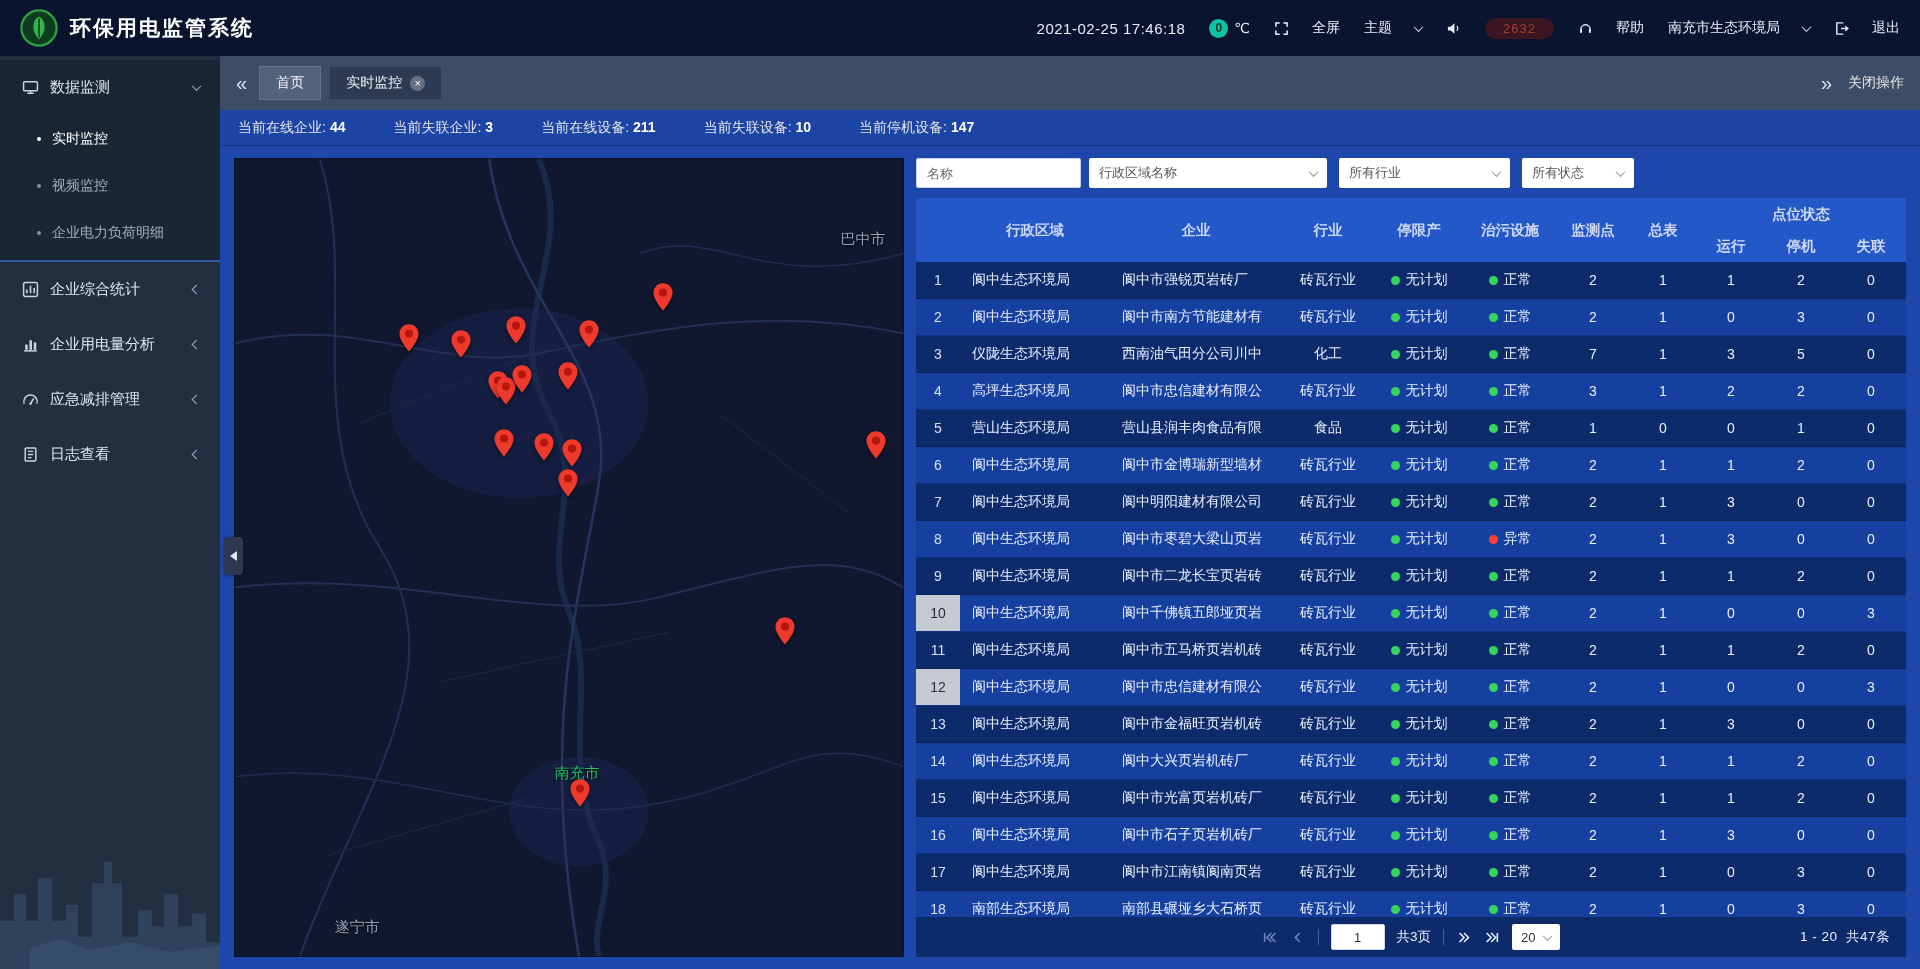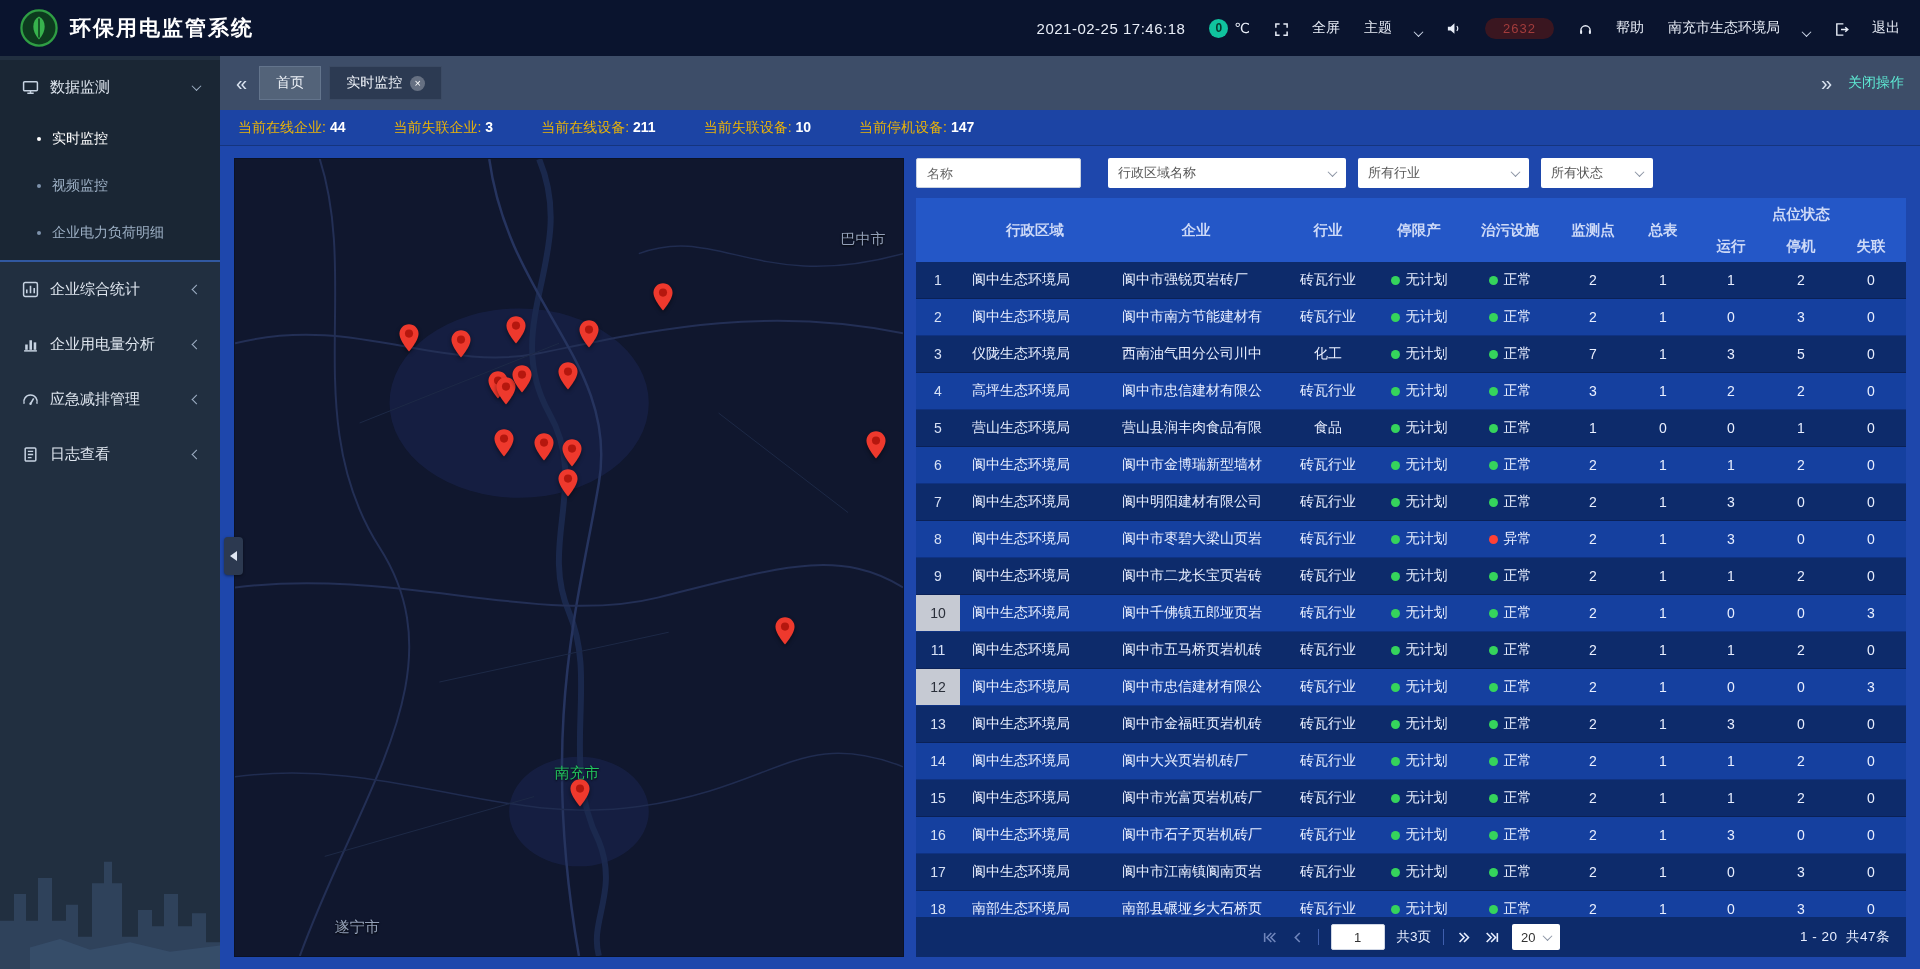--- a/index.html
+++ b/index.html
@@ -7,21 +7,21 @@
   body{font-family:"Liberation Sans","DejaVu Sans",sans-serif;background:#1e47ac;color:#fff}
   .app{width:1920px;height:969px;display:flex;flex-direction:column}
 
   
   .top-header{flex:0 0 56px;background:#0a142e;display:flex;align-items:center;justify-content:space-between;padding:0 20px}
   .brand{display:flex;align-items:center;gap:12px}
   .logo{width:38px;height:38px;display:inline-block}
   .logo svg{width:100%;height:100%}
   .app-title{font-size:21px;font-weight:bold;letter-spacing:2px;color:#ffffff}
   .header-right{display:flex;align-items:center;gap:24px;font-size:14px;color:#e8edf7}
-  .h-item{display:flex;align-items:flex-end;gap:23px;cursor:pointer;white-space:nowrap}
+  .h-item{display:flex;align-items:center;gap:23px;cursor:pointer;white-space:nowrap}
   .h-item svg{width:15px;height:15px}
   .h-datetime{font-size:15px;letter-spacing:.5px}
   .h-temp{display:flex;align-items:center;gap:6px}
   .temp-badge{width:19px;height:19px;border-radius:50%;background:#10c39e;color:#06382c;font-size:12px;font-weight:bold;display:flex;align-items:center;justify-content:center}
   .alert-pill{background:#3a1620;color:#a33c3c;border-radius:11px;padding:3px 18px;font-size:13px;letter-spacing:1px;cursor:pointer}
   .chev{display:inline-block;width:7px;height:7px;border-right:1.6px solid currentColor;border-bottom:1.6px solid currentColor}
   .chev.down{transform:rotate(45deg) translate(-1px,-1px)}
   .chev.left{transform:rotate(135deg)}
   .chev.light{color:#cfd9ea}
   .chev.dark{color:#8a93a3}
@@ -48,43 +48,43 @@
   .content{flex:1;display:flex;flex-direction:column;min-width:0;background:#1e47ac}
 
   
   .tab-bar{flex:0 0 54px;background:#3d4d68;display:flex;align-items:center;padding:0 16px;gap:12px}
   .tab-nav{font-size:20px;color:#dce5f2;cursor:pointer;line-height:1}
   .tabs{display:flex;gap:8px}
   .tab{height:34px;display:flex;align-items:center;gap:8px;padding:0 16px;font-size:14px;color:#eef2f8;background:#536379;border:1px solid #63748c;cursor:pointer}
   .tab.active{background:#2c3a52;border-color:#3b4a63}
   .tab-close{width:15px;height:15px;border-radius:50%;background:rgba(255,255,255,.28);color:#fff;font-size:11px;display:flex;align-items:center;justify-content:center;cursor:pointer}
   .tab-bar-right{margin-left:auto;display:flex;align-items:center;gap:16px}
-  .close-ops{font-size:14px;color:#5eead4;cursor:pointer}
+  .close-ops{font-size:14px;color:#e5e5e5;cursor:pointer}
 
   
   .stats-bar{flex:0 0 36px;background:#1c44a4;border-bottom:1px solid #15357f;display:flex;align-items:center;padding:0 18px;gap:48px;font-size:14px;color:#ffffff}
-  .stat-label{color:#eab308}
+  .stat-label{color:#e5e5e5}
   .stat-value{font-weight:bold;margin-left:4px}
 
   
   .workspace{flex:1;display:flex;padding:12px 14px;gap:12px;min-height:0;position:relative}
 
   
   .map-panel{flex:0 0 670px;position:relative;background:#10172e;border:1px solid #0b1226;overflow:hidden}
   .map-roads{position:absolute;inset:0;width:100%;height:100%}
   .city-label{position:absolute;transform:translate(-50%,-50%);font-size:15px;color:#22c55e;text-shadow:0 1px 2px #000;white-space:nowrap;z-index:3}
   .city-label.muted{color:#93a0b8}
   .pin{position:absolute;width:22px;height:30px;transform:translate(-50%,-100%);z-index:4;cursor:pointer;filter:drop-shadow(0 2px 2px rgba(0,0,0,.45))}
   .pin svg{width:100%;height:100%}
   .map-collapse{position:absolute;left:4px;top:391px;width:19px;height:38px;background:#2c3950;border-radius:4px;display:flex;align-items:center;justify-content:center;cursor:pointer;z-index:6;box-shadow:0 1px 3px rgba(0,0,0,.4)}
   .tri-left{width:0;height:0;border-top:5px solid transparent;border-bottom:5px solid transparent;border-right:7px solid #dfe6f2}
 
   
   .right-panel{flex:1;display:flex;flex-direction:column;min-width:0}
-  .filter-bar{flex:0 0 30px;display:flex;gap:27px;margin-bottom:10px}
+  .filter-bar{flex:0 0 30px;display:flex;gap:8px;margin-bottom:10px}
   .f-input{width:165px;height:30px;background:#fff;border:1px solid #c9d2e0;border-radius:2px;padding:0 10px;font-size:13px;color:#333;font-family:inherit}
   .f-input::placeholder{color:#666}
   .f-select{height:30px;background:#fff;border-radius:2px;display:flex;align-items:center;justify-content:space-between;padding:0 10px;font-size:13px;color:#555;cursor:pointer}
   .sel-region{width:238px}.sel-industry{width:171px}.sel-status{width:112px}
 
   
   .table{flex:1;min-height:0;display:flex;flex-direction:column;overflow:hidden}
   .thead{flex:0 0 64px;display:flex;background:#2457c7;color:#cdd9f7;font-size:14.5px}
   .th{display:flex;align-items:center;justify-content:center;font-weight:bold}
   .c0{width:44px}.c1{width:150px}.c2{width:172px}.c3{width:92px}.c4{width:90px}.c5{width:92px}.c6{width:74px}.c7{width:66px}

